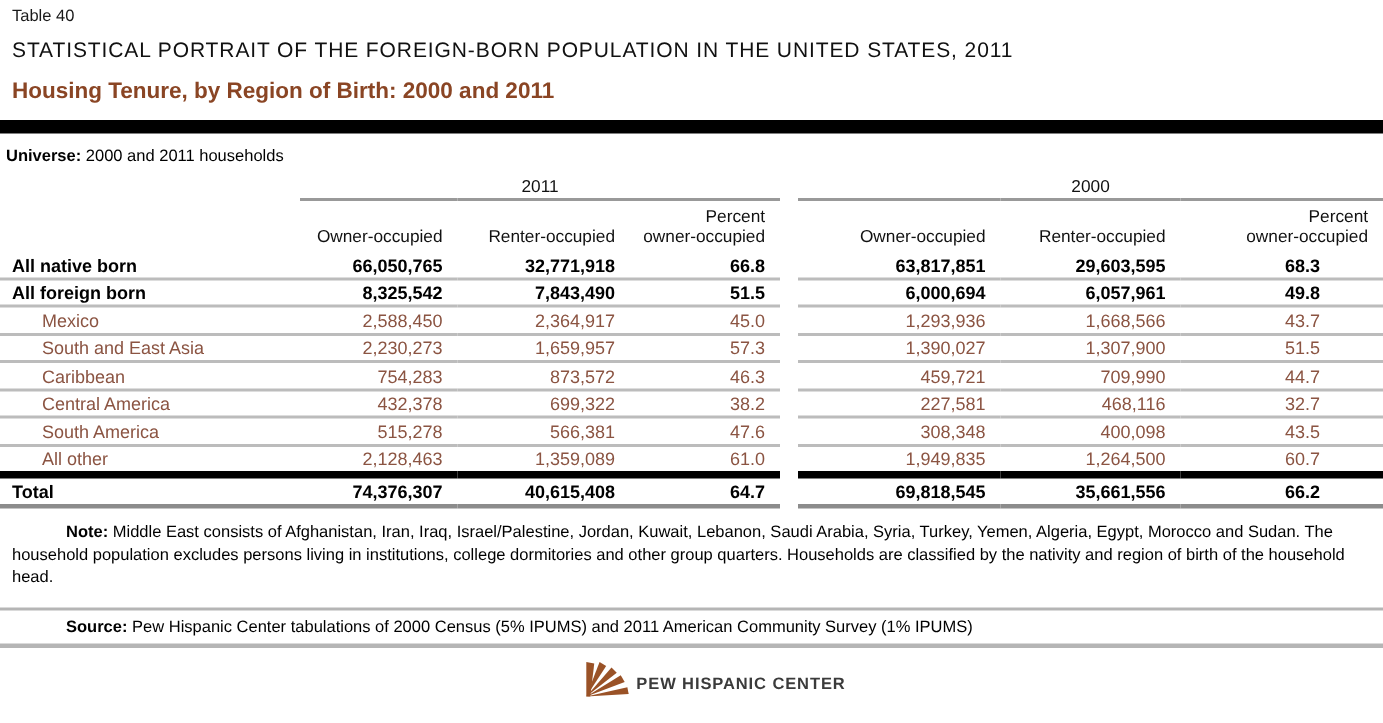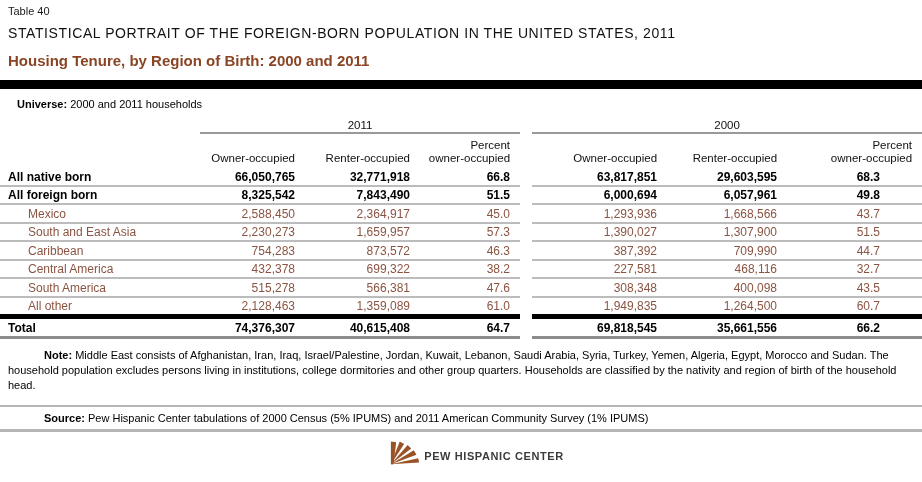--- a/index.html
+++ b/index.html
@@ -5,21 +5,21 @@
   html,body{margin:0;padding:0;background:#fff;}
   .page{
     width:922px;height:482px;overflow:hidden;background:#fff;position:relative;
     font-family:"Liberation Sans", sans-serif;color:#000;
   }
   .hdr{padding:5px 8px 0 8px;}
   .table-label{font-size:11px;color:#1a1a1a;}
   .title{font-size:14px;color:#111;margin-top:8px;letter-spacing:0.6px;}
   .subtitle{font-size:15px;font-weight:bold;color:#8a4524;margin-top:11px;}
   .black-bar{height:9px;background:#000;margin-top:11px;}
-  .universe{padding:9px 8px 0 17px;font-size:11px;}
+  .universe{padding:9px 8px 0 4px;font-size:11px;}
   .universe b{font-weight:bold;}
 
   table.data{border-collapse:collapse;table-layout:fixed;width:922px;margin-top:7px;}
   table.data th{font-weight:normal;font-size:11.5px;color:#111;}
   th.year{border-bottom:2px solid #999;text-align:center;padding:2px 0 1px 0;font-size:12px;}
   th.blank, td.spacer{border:none !important;}
   th.colh{text-align:right;vertical-align:bottom;padding:5px 10px 3px 0;white-space:pre-line;line-height:13px;}
   th.colh.p2000{padding-right:10px;}
   td{font-size:12px;}
   td.num{text-align:right;padding:1.5px 10px 1px 0;}
@@ -131,21 +131,21 @@
           <td class="num">1,390,027</td>
           <td class="num">1,307,900</td>
           <td class="num p2000">51.5</td>
         </tr>
         <tr class="region">
           <td class="label">Caribbean</td>
           <td class="num">754,283</td>
           <td class="num">873,572</td>
           <td class="num">46.3</td>
           <td class="spacer"></td>
-          <td class="num">387,392</td>
+          <td class="num">459,721</td>
           <td class="num">709,990</td>
           <td class="num p2000">44.7</td>
         </tr>
         <tr class="region">
           <td class="label">Central America</td>
           <td class="num">432,378</td>
           <td class="num">699,322</td>
           <td class="num">38.2</td>
           <td class="spacer"></td>
           <td class="num">227,581</td>

